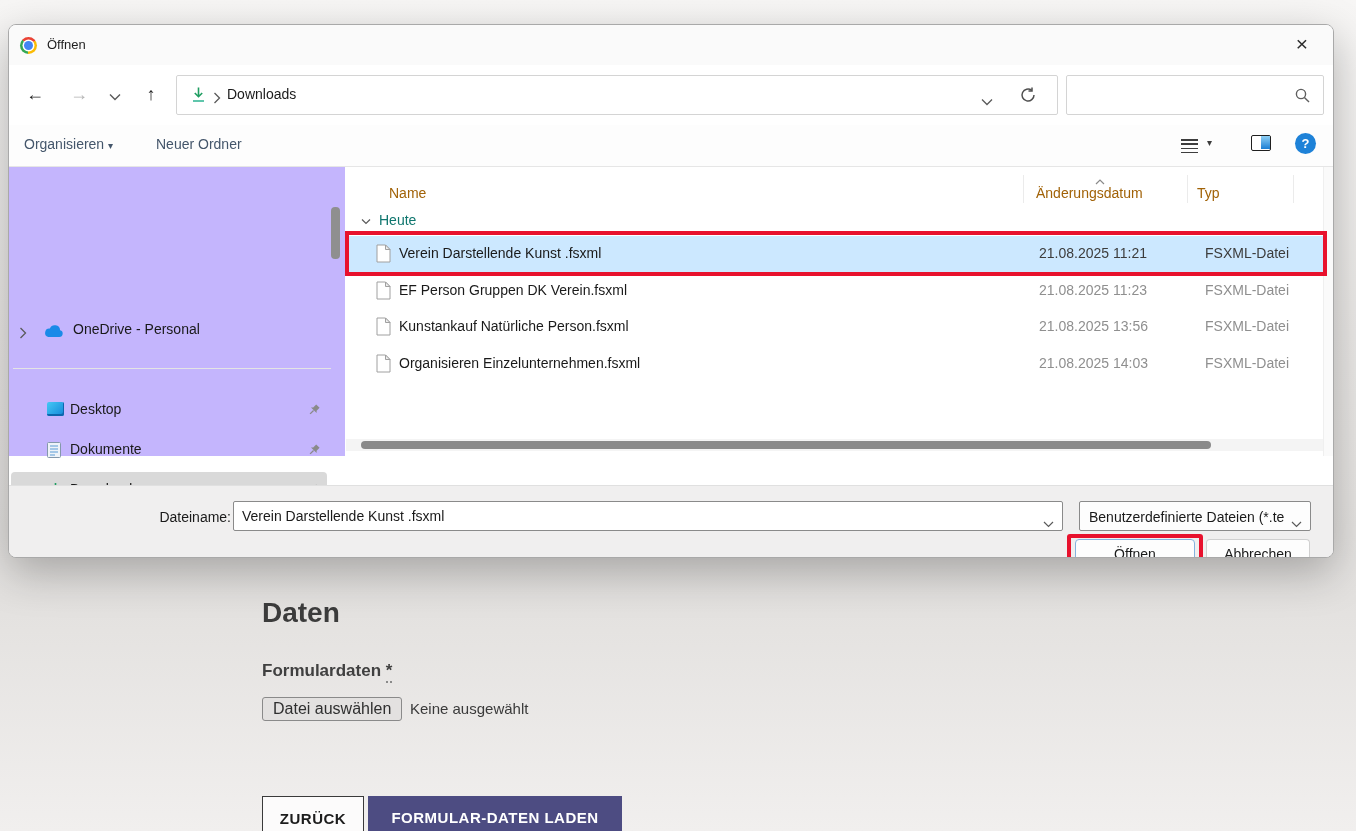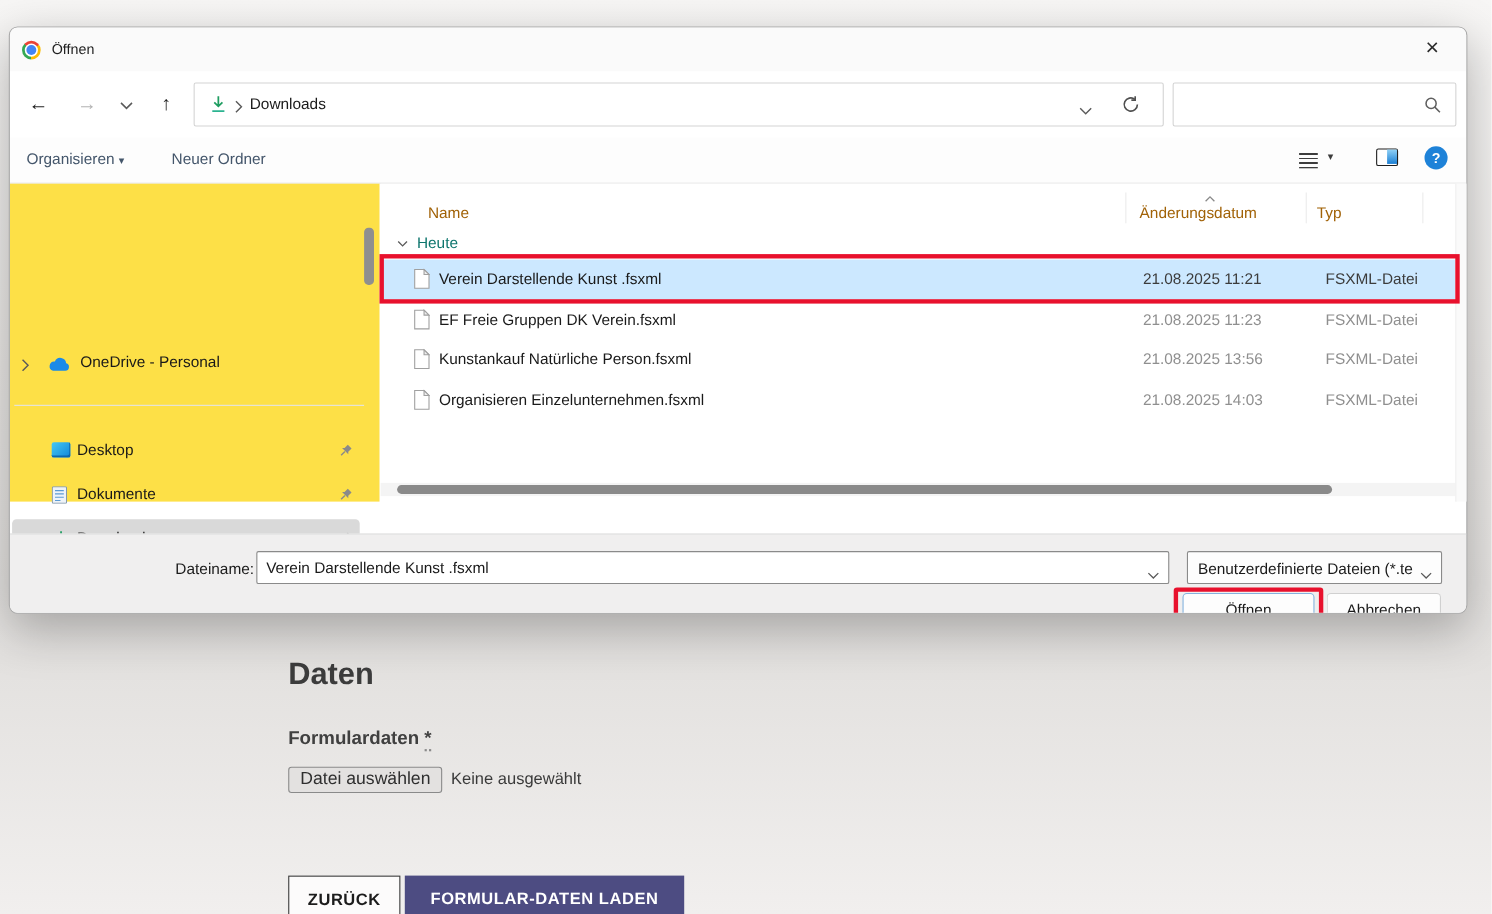--- a/index.html
+++ b/index.html
@@ -43,21 +43,21 @@
     background:repeating-linear-gradient(180deg,#3d3d3d 0 1.6px,transparent 1.6px 4.3px); }
   .view-caret { position:absolute; left:1198px; top:12px; font-size:10px; color:#3d3d3d; }
   .previewpane { position:absolute; left:1242px; top:10px; width:20px; height:16px;
     border:1.6px solid #1f1f1f; border-radius:2px; background:#fff; }
   .previewpane::after { content:""; position:absolute; right:0; top:0; width:9px; height:13px;
     background:linear-gradient(180deg,#8fd0f5,#1b7fd4); }
   .help-ico { position:absolute; left:1286px; top:8px; width:21px; height:21px; border-radius:50%;
     background:#1e82d8; color:#fff; font-size:13px; font-weight:bold; text-align:center; line-height:21px; }
 
   
-  .sidebar { position:absolute; left:0; top:142px; width:336px; height:289px; background:#fde047; }
+  .sidebar { position:absolute; left:0; top:142px; width:336px; height:289px; background:#c4b5fd; }
   .tree-row { position:absolute; left:0; width:322px; height:34px; }
   .tree-label { position:absolute; left:61px; top:8px; font-size:14px; color:#191919; }
   .side-ico { position:absolute; left:38px; top:9px; }
   .pin { position:absolute; left:298px; top:10px; }
   .sb-divider { position:absolute; left:4px; top:201px; width:318px; height:1px; background:#e4e4e4; }
   .row-selbg { position:absolute; left:2px; top:-1px; width:316px; height:36px; background:#d9d9d9; border-radius:4px; }
   .sb-scroll { position:absolute; left:322px; top:40px; width:9px; height:52px; background:#8f8f8f; border-radius:4px; }
 
   .mon-ico { width:17px; height:14px; border-radius:2px;
     background:linear-gradient(135deg,#45c8f5 0%,#1286d8 100%); box-shadow:inset -1px -2px 0 #0d66ad; }
@@ -324,21 +324,21 @@
       <span class="ftype">FSXML-Datei</span>
     </div>
 
     <div class="file-row" style="top:106px;">
       <span class="file-ico">
         <svg width="15" height="19">
             <path d="M1 1 h8.5 l4.5 4.5 V18 H1 z" fill="#fff" stroke="#a0a0a0"></path>
             <path d="M9.5 1 l4.5 4.5 H9.5 z" fill="#ededed" stroke="#a0a0a0"></path>
           </svg>
       </span>
-      <span class="fname">EF Freie Gruppen DK Verein.fsxml</span>
+      <span class="fname">EF Person Gruppen DK Verein.fsxml</span>
       <span class="fdate">21.08.2025 11:23</span>
       <span class="ftype">FSXML-Datei</span>
     </div>
 
     <div class="file-row" style="top:142px;">
       <span class="file-ico">
         <svg width="15" height="19">
             <path d="M1 1 h8.5 l4.5 4.5 V18 H1 z" fill="#fff" stroke="#a0a0a0"></path>
             <path d="M9.5 1 l4.5 4.5 H9.5 z" fill="#ededed" stroke="#a0a0a0"></path>
           </svg>

